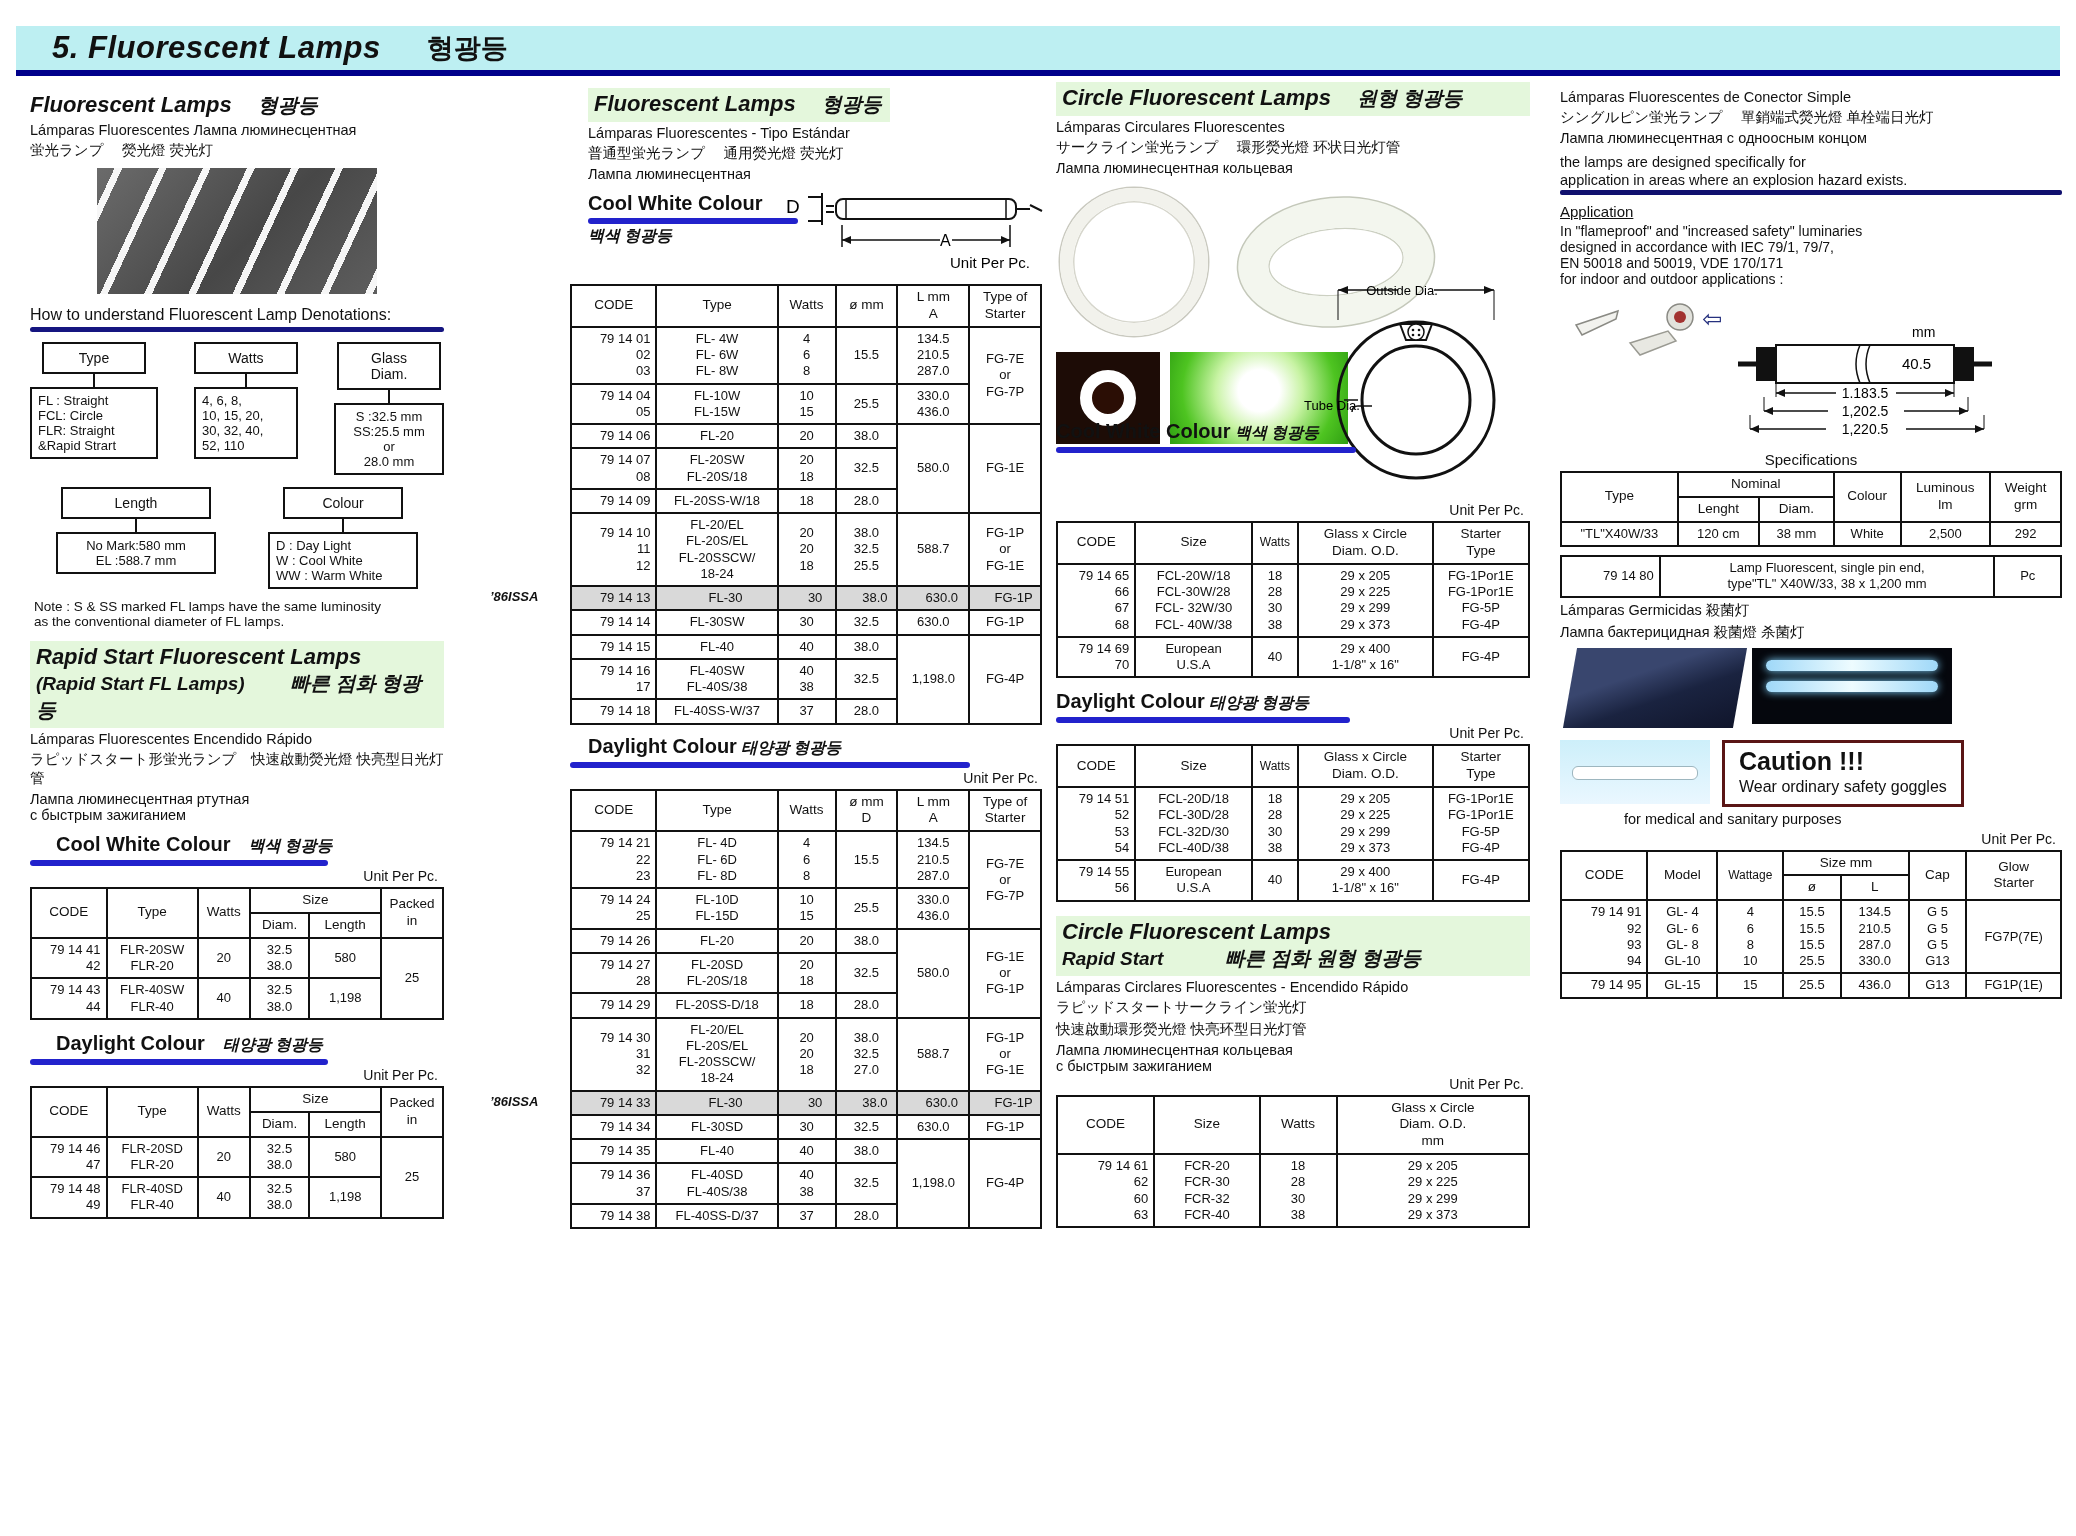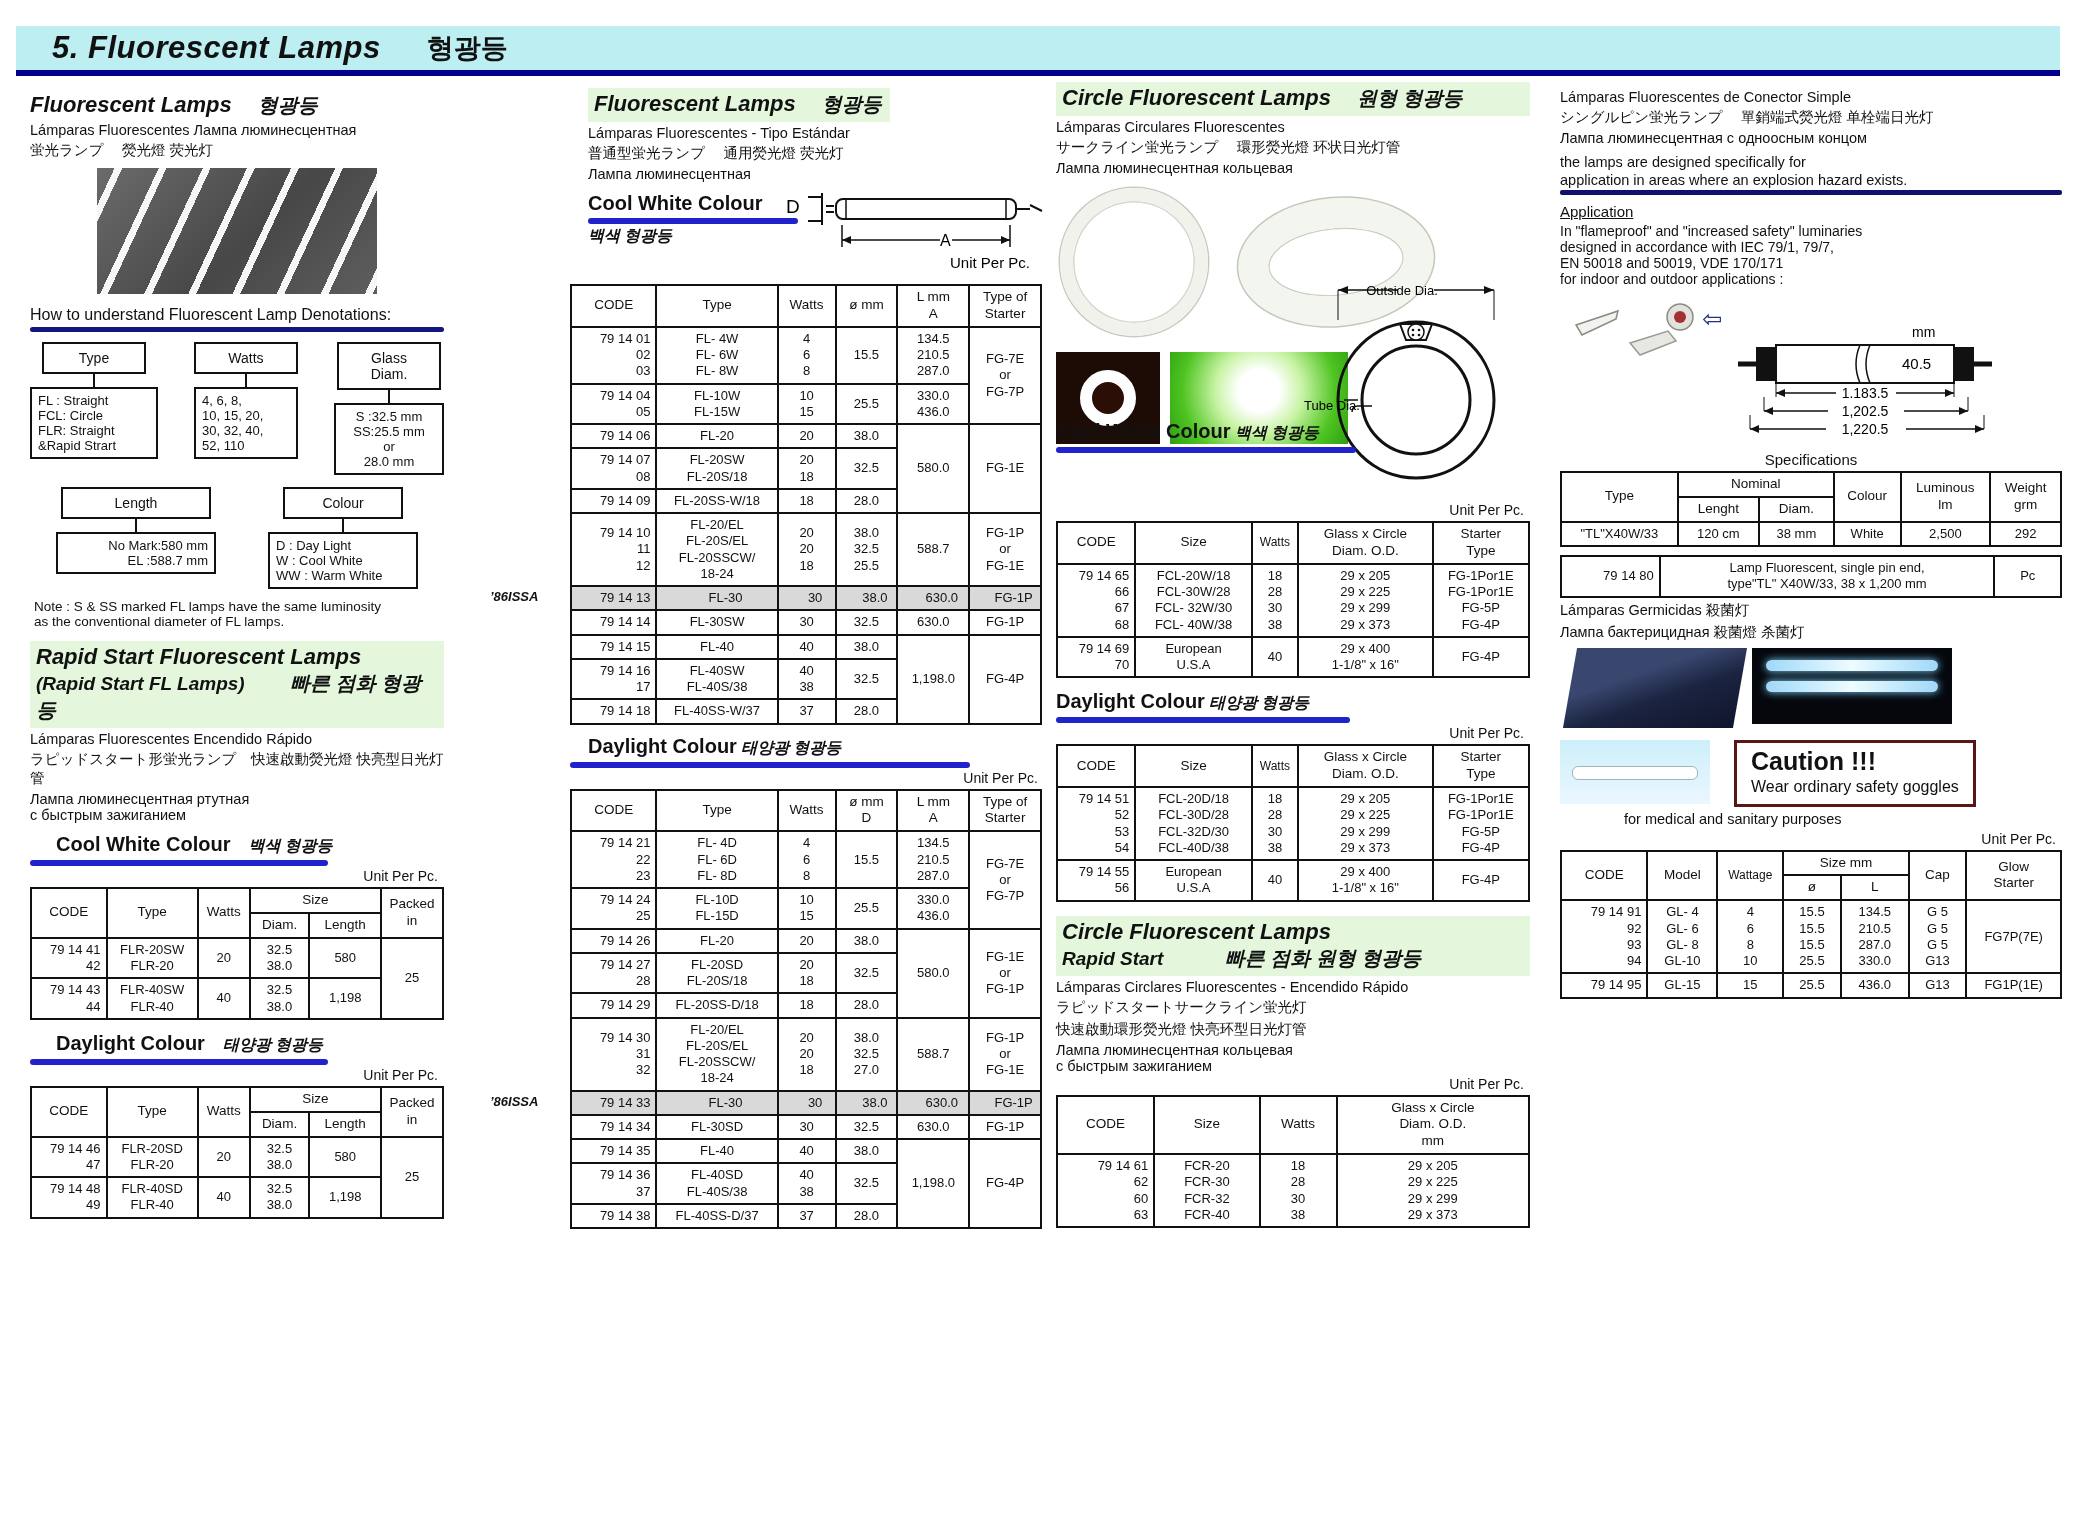--- a/index.html
+++ b/index.html
@@ -81,21 +81,21 @@
   .navy-line { height:5px; background:#10106e; border-radius:2px; margin:2px 0 8px; }
   .apph { font-size:15px; text-decoration:underline; margin-top:2px; }
   .appt { font-size:14px; margin-top:3px; }
   .spec-h { text-align:center; font-size:15px; margin:4px 0 3px; }
   .order-gap { height:8px; }
   .germ-rows { margin:6px 0 4px; }
   .germ-row1 { display:flex; gap:12px; height:84px; margin-bottom:8px; }
   .fixture { width:170px; height:80px; background:linear-gradient(160deg,#39466e 0 35%,#1a2340 60%,#10152b); transform:skewX(-10deg); margin-left:10px; }
   .tubesbox { width:200px; height:76px; background:#05070d; padding:12px 14px; display:flex; flex-direction:column; gap:10px; }
   .tube { height:11px; border-radius:6px; background:linear-gradient(90deg,#9fd8f8,#eefcff,#9fd8f8); box-shadow:0 0 9px #7fd4ff; }
-  .caution-row { display:flex; gap:24px; align-items:flex-start; }
+  .caution-row { display:flex; gap:12px; align-items:flex-start; }
   .pic-tube { width:150px; height:64px; background:linear-gradient(180deg,#cdeffa,#eaf7ff); position:relative; flex:0 0 auto; }
   .pic-tube::after { content:""; position:absolute; left:12px; right:12px; top:26px; height:12px; background:#fff; border:1.5px solid #9db6bf; border-radius:6px; }
   .caution { border:3px solid #5a1515; padding:4px 14px 8px; background:#fff; }
   .caution .ct { font-size:25px; font-weight:bold; }
   .caution .cx { font-size:16px; margin-top:2px; }
   .caution-sub { font-size:14.5px; margin:4px 0 0 64px; }
 
   svg text { font-family:"Liberation Sans","DejaVu Sans",sans-serif; }
 </style>
 </head>
@@ -143,21 +143,21 @@
 SS:25.5 mm
 or
 28.0 mm</div>
     </div>
   </div>
 
   <div class="boxrow mid" style="margin-top:12px;">
     <div class="dcol">
       <div class="dbox lab" style="min-width:150px;">Length</div>
       <div class="conn"></div>
-      <div class="dbox ml" style="min-width:160px;text-align:right;">No Mark:580 mm
+      <div class="dbox ml" style="min-width:160px;text-align:center;">No Mark:580 mm
 EL         :588.7 mm</div>
     </div>
     <div class="dcol">
       <div class="dbox lab" style="min-width:120px;">Colour</div>
       <div class="conn"></div>
       <div class="dbox ml" style="min-width:150px;text-align:left;">D     : Day Light
 W    : Cool White
 WW : Warm White</div>
     </div>
   </div>

